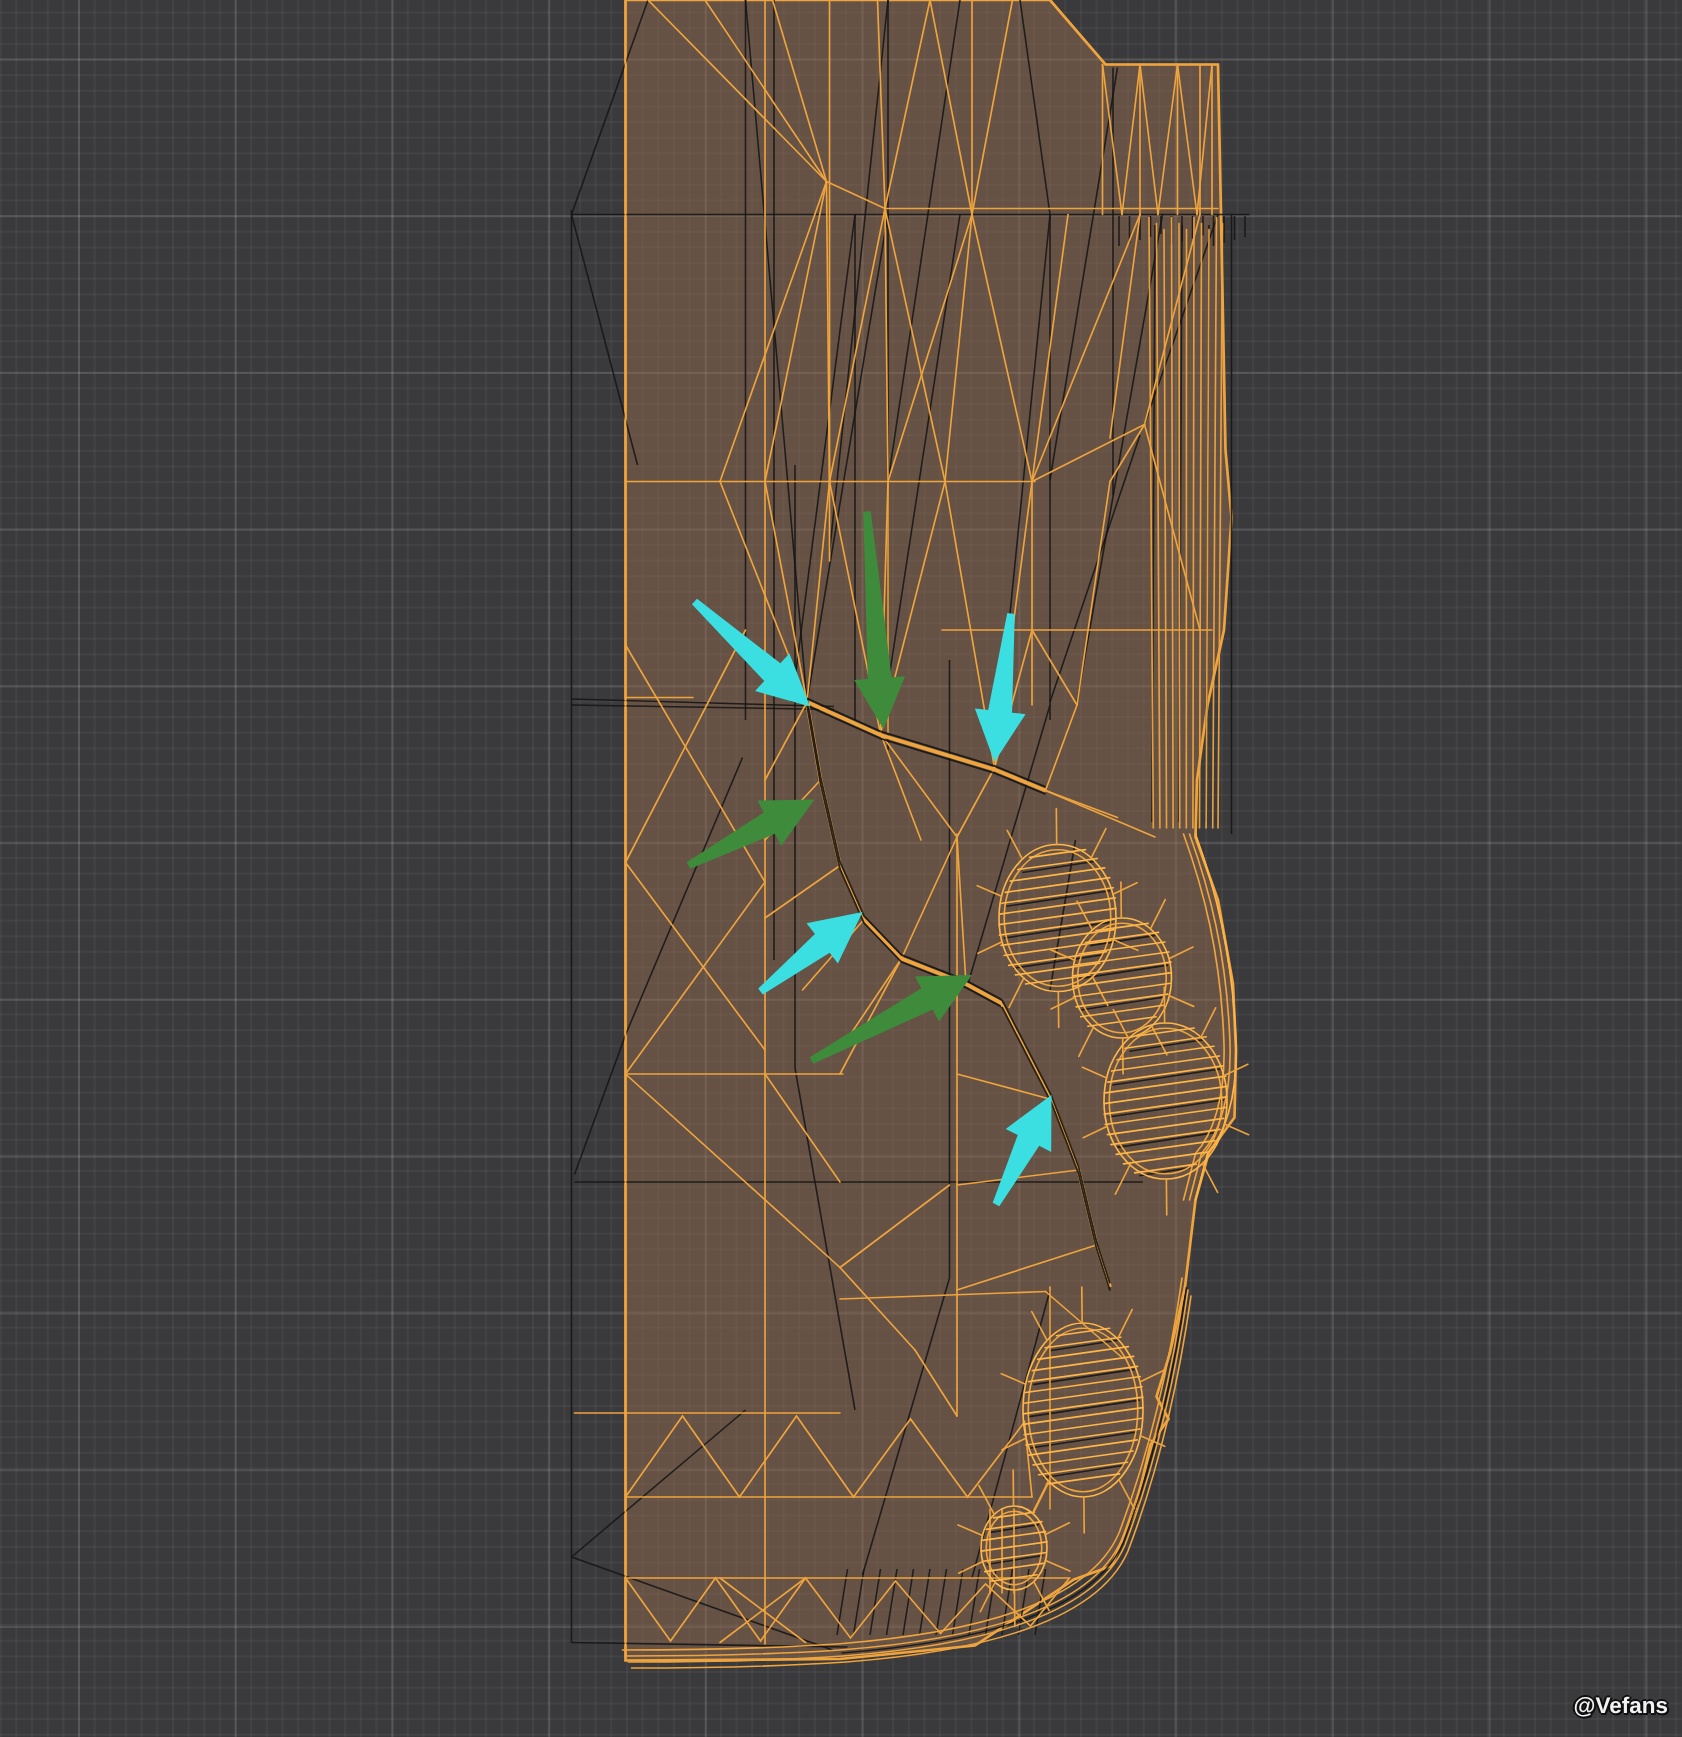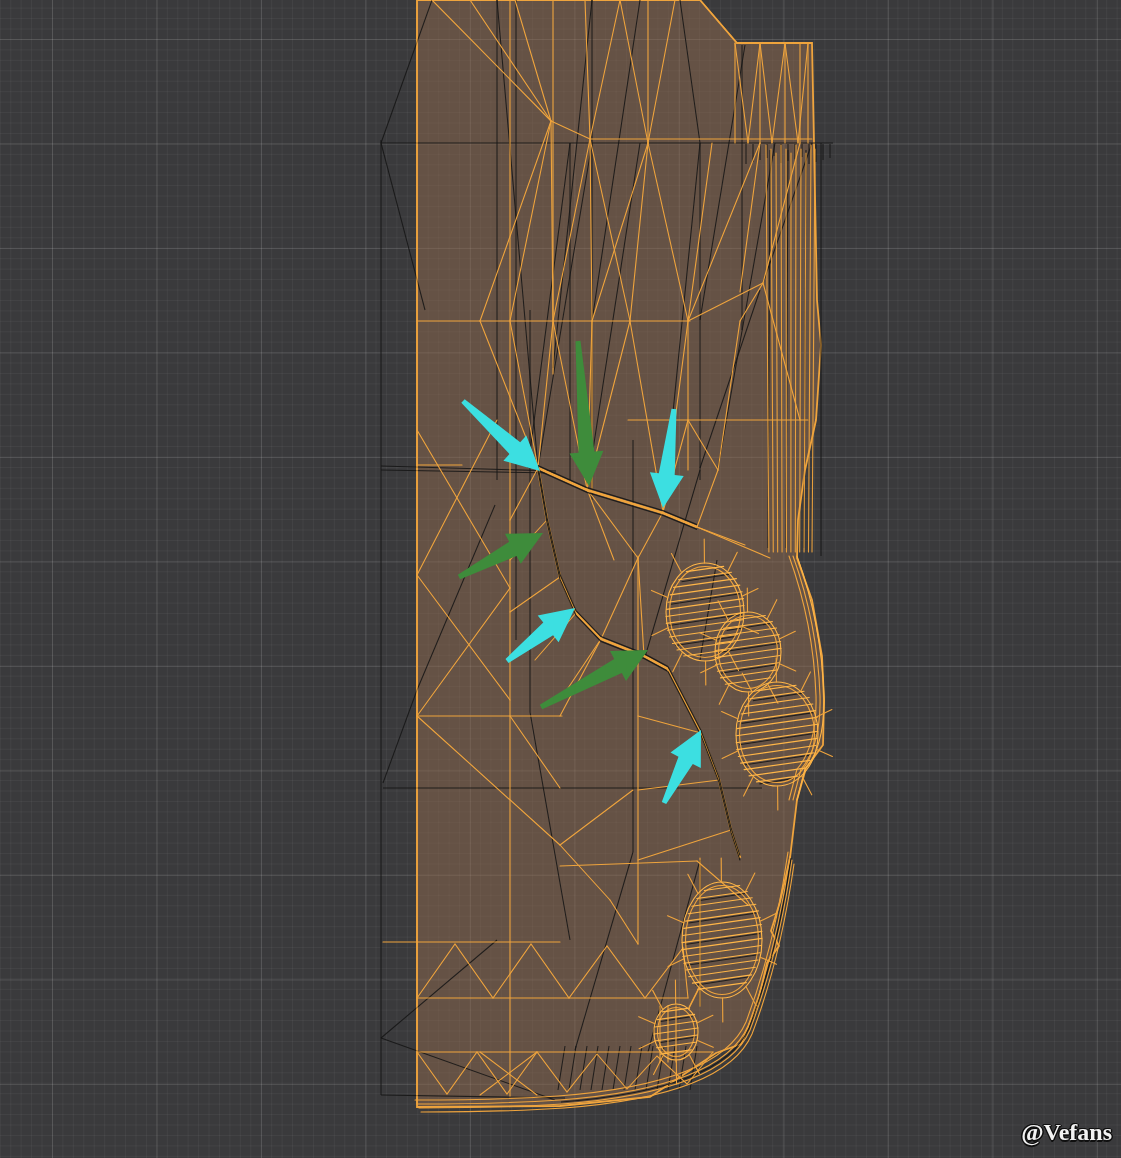--- a/index.html
+++ b/index.html
@@ -21,21 +21,21 @@
   }
   svg{position:absolute;left:0;top:0;}
   .face{fill:var(--mesh_face,rgba(143,105,78,.5));stroke:var(--mesh_wire,#efa43d);stroke-width:1.8;}
   .wire line,.wire path,.wire polyline,.wire ellipse{stroke:var(--mesh_wire,#efa43d);stroke-width:1.1;fill:none;stroke-linecap:round;}
   .wire .bright{stroke:var(--mesh_wire_bright,#ffb648);}
   .cage line,.cage path,.cage polyline{stroke:var(--cage_wire,#161616);stroke-width:1.05;fill:none;opacity:.88;}
   .band-o{stroke:var(--mesh_wire,#efa43d);stroke-width:2.6;fill:none;}
   .band-k{stroke:var(--cage_wire,#161616);stroke-width:1.2;fill:none;opacity:.9;}
   .watermark{
     position:absolute;right:9px;bottom:12px;
-    font-family:Liberation Serif, serif;font-weight:bold;font-size:24px;
+    font-family:Liberation Sans, sans-serif;font-weight:bold;font-size:15px;
     color:var(--watermark_text,#f2f2f2);letter-spacing:0px;
     text-shadow:1.5px 0 #101010,-1.5px 0 #101010,0 1.5px #101010,0 -1.5px #101010,1px 1px #101010,-1px -1px #101010;
   }
 </style>
 </head>
 <body>
 
 <div class="viewport">
   <svg width="1121" height="1158" viewBox="0 0 1121 1158">
     <g>

